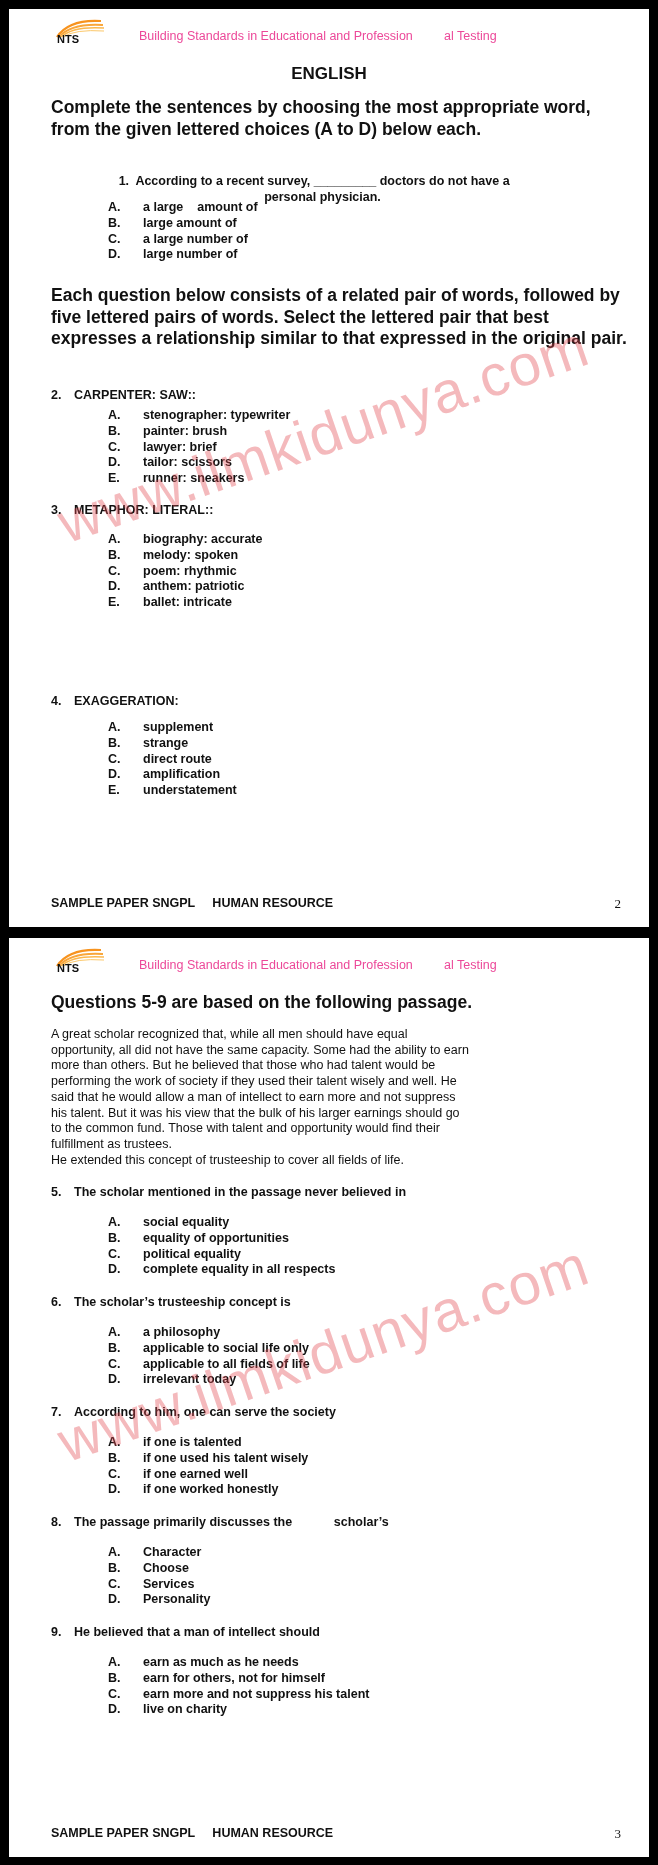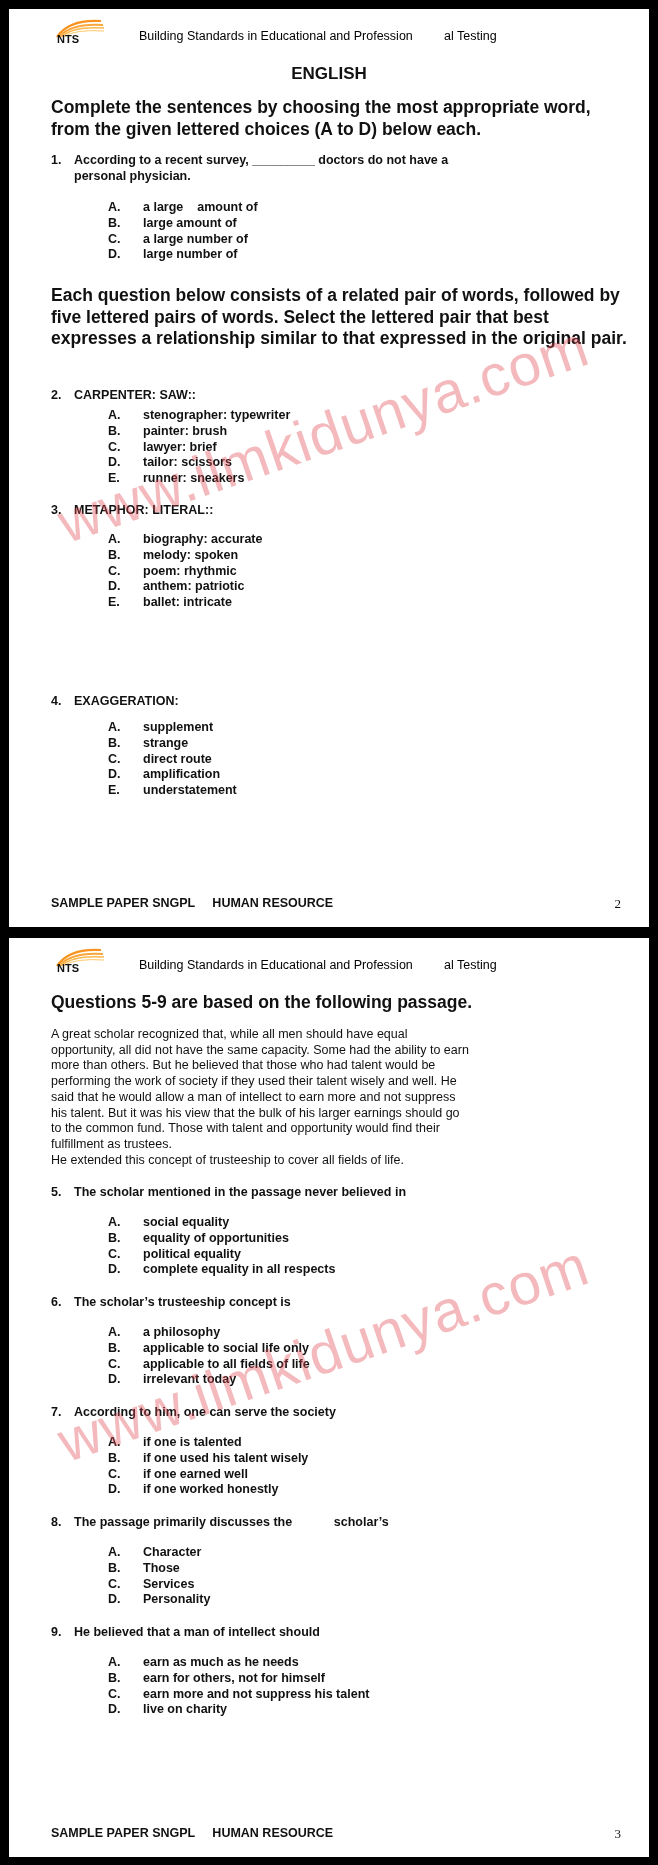--- a/index.html
+++ b/index.html
@@ -20,21 +20,21 @@
     overflow: hidden;
   }
   .page-1 { top: 9px; height: 918px; }
   .page-2 { top: 938px; height: 919px; }
 
   .header { position: absolute; left: 0; top: 0; width: 100%; height: 40px; }
   .logo { position: absolute; left: 40px; top: 6px; width: 60px; height: 30px; }
   .logo svg { display: block; }
   .tagline {
     position: absolute; left: 130px; top: 20px;
-    font-size: 12.5px; color: #000000; white-space: pre;
+    font-size: 12.5px; color: #ec4899; white-space: pre;
   }
 
   .subject-title {
     position: absolute; left: 0; width: 100%; top: 55px;
     text-align: center; font-size: 17px; font-weight: bold;
   }
 
   .instr {
     position: absolute; left: 42px; width: 580px;
     font-size: 17.5px; font-weight: bold; line-height: 21.5px;
@@ -101,21 +101,21 @@
         <text x="8" y="28" font-family="Liberation Sans, sans-serif" font-weight="bold" font-size="11" fill="#111">NTS</text>
       </svg>
     </div>
     <div class="tagline">Building Standards in Educational and Profession         al Testing</div>
   </div>
 
   <div class="subject-title">ENGLISH</div>
 
   <div class="instr" style="top:88px;">Complete the sentences by choosing the most appropriate word, from the given lettered choices (A to D) below each.</div>
 
-  <div class="question" style="top:143px;">
+  <div class="question" style="top:164px;text-align:center;">
     <span class="qnum">1.</span><span class="qtext">According to a recent survey, _________ doctors do not have a</span>
     <span class="qcont">personal physician.</span>
   </div>
   <ul class="options" style="top:191px;">
     <li><span class="olet">A.</span><span>a large    amount of</span></li>
     <li><span class="olet">B.</span><span>large amount of</span></li>
     <li><span class="olet">C.</span><span>a large number of</span></li>
     <li><span class="olet">D.</span><span>large number of</span></li>
   </ul>
 
@@ -219,21 +219,21 @@
     <li><span class="olet">B.</span><span>if one used his talent wisely</span></li>
     <li><span class="olet">C.</span><span>if one earned well</span></li>
     <li><span class="olet">D.</span><span>if one worked honestly</span></li>
   </ul>
 
   <div class="question" style="top:576px;">
     <span class="qnum">8.</span><span class="qtext">The passage primarily discusses the            scholar’s</span>
   </div>
   <ul class="options" style="top:607px;">
     <li><span class="olet">A.</span><span>Character</span></li>
-    <li><span class="olet">B.</span><span>Those</span></li>
+    <li><span class="olet">B.</span><span>Choose</span></li>
     <li><span class="olet">C.</span><span>Services</span></li>
     <li><span class="olet">D.</span><span>Personality</span></li>
   </ul>
 
   <div class="question" style="top:686px;">
     <span class="qnum">9.</span><span class="qtext">He believed that a man of intellect should</span>
   </div>
   <ul class="options" style="top:717px;">
     <li><span class="olet">A.</span><span>earn as much as he needs</span></li>
     <li><span class="olet">B.</span><span>earn for others, not for himself</span></li>

